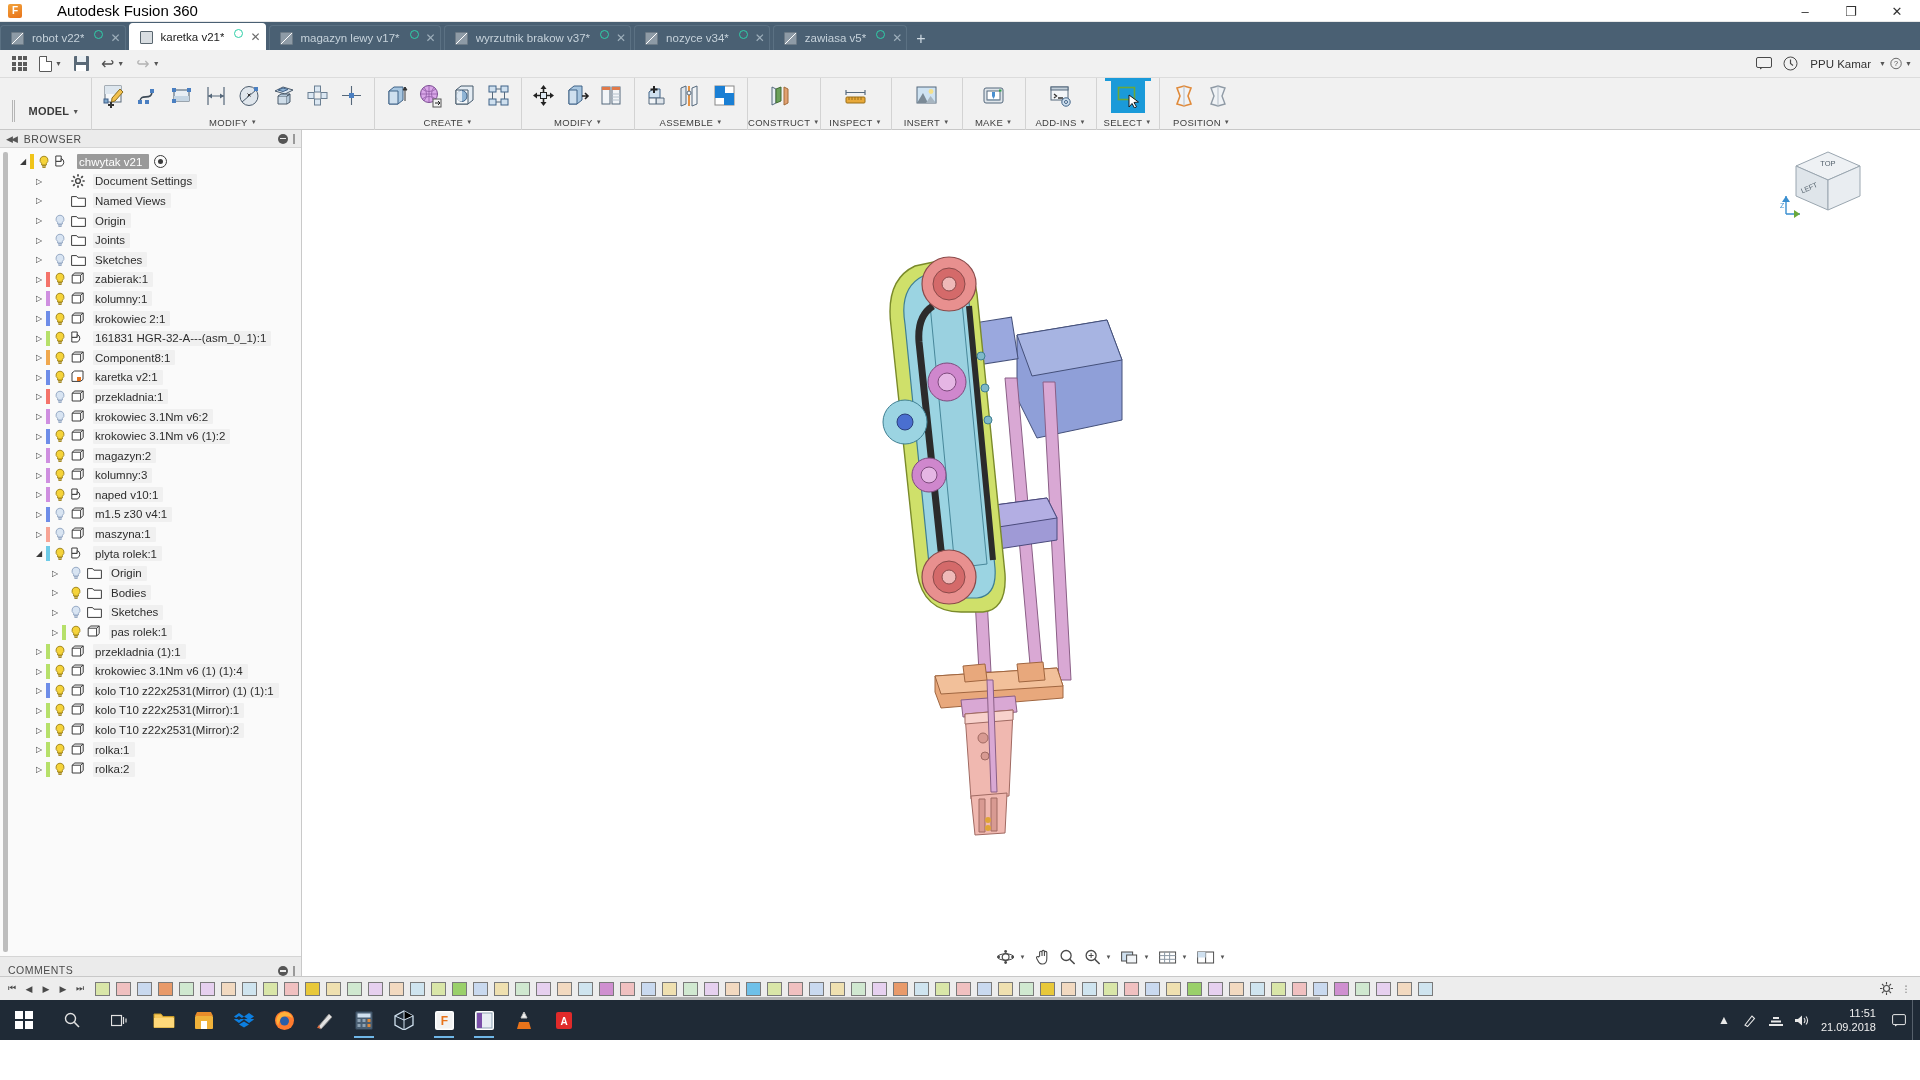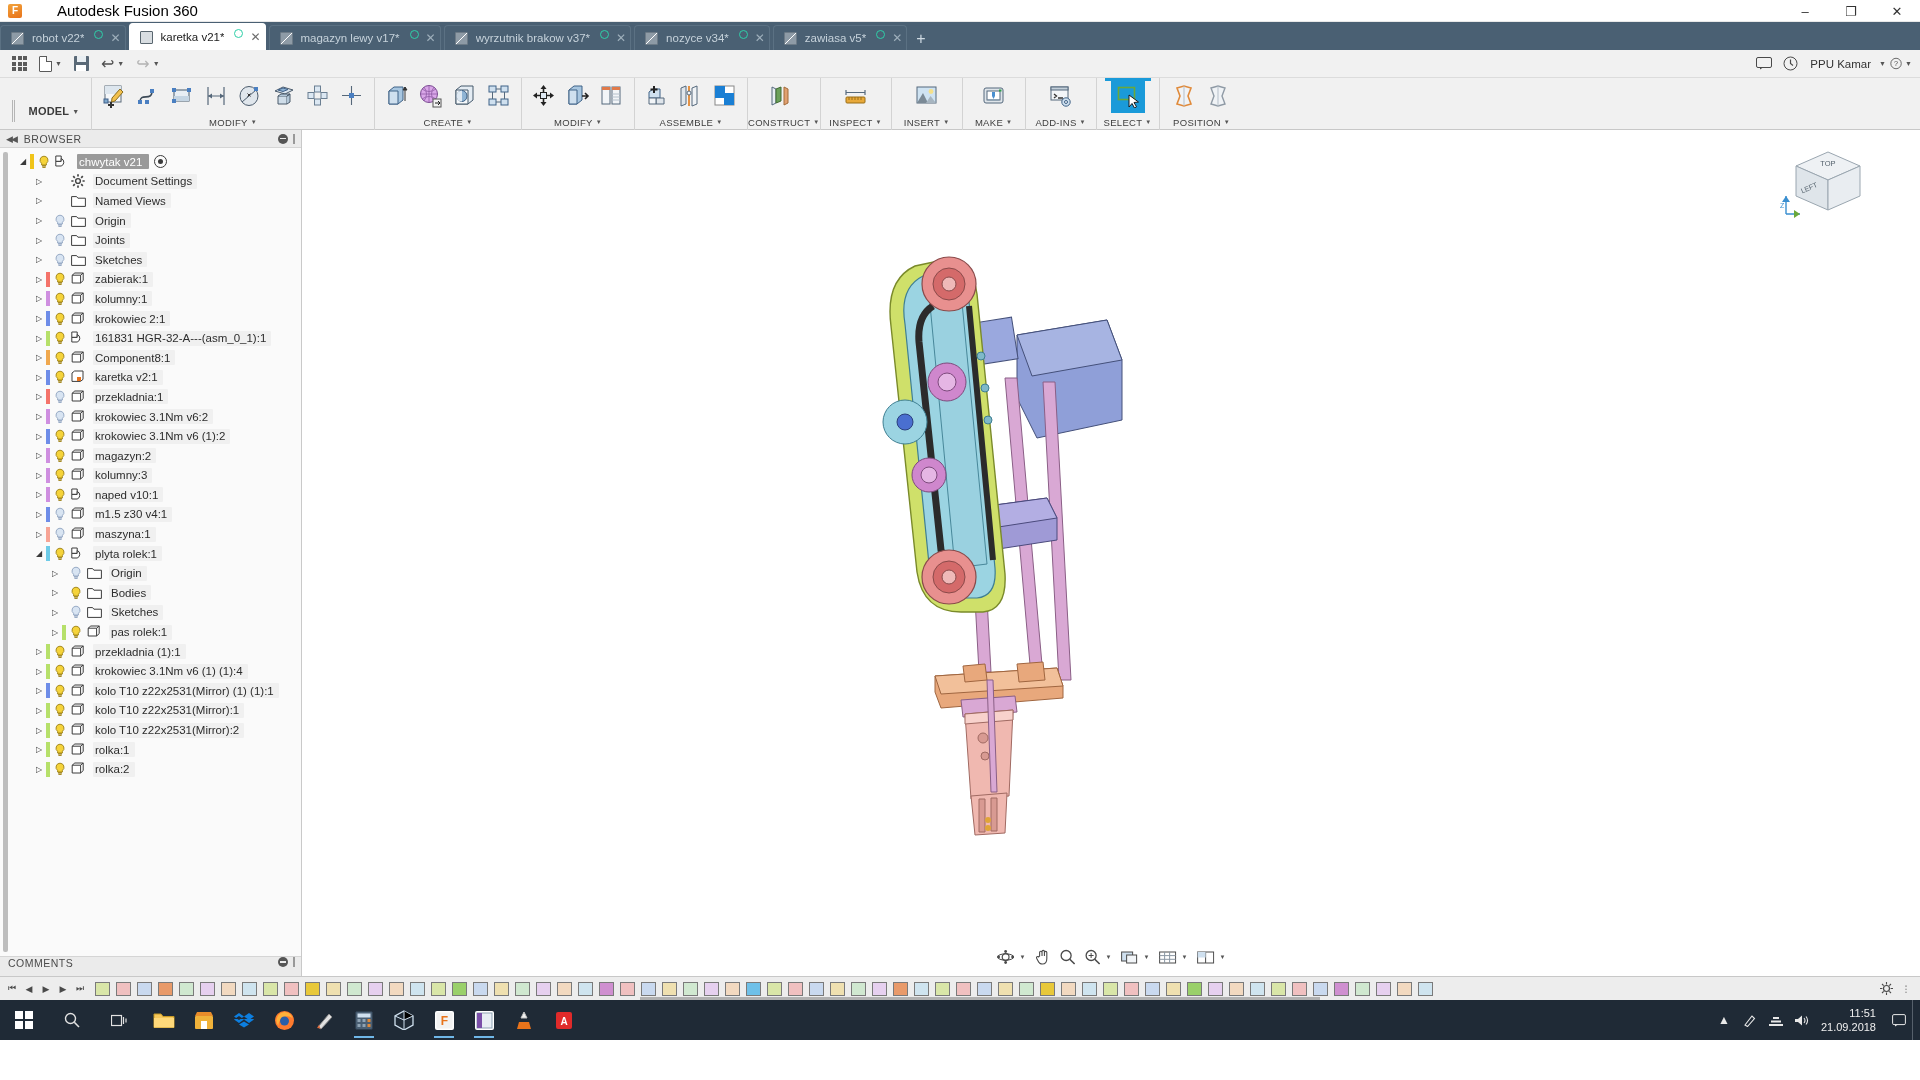--- a/index.html
+++ b/index.html
@@ -164,21 +164,21 @@
   .tlabel { background: #f0f0f0; padding: 1.5px 5px 1.5px 2px; border-radius: 1px; }
   .trow.root .tlabel { background: #9a9a9a; color: #ffffff; padding-right: 7px;}
   .eye-badge {
     width: 13px; height: 13px; border-radius: 50%; border: 1.4px solid #3a3a3a;
     margin-left: 5px; position: relative; flex: none;
   }
   .eye-badge:after { content:''; position:absolute; left:3px; top:3px; width:5px; height:5px; border-radius:50%; background:#3a3a3a; }
 
   .comments-bar {
     height: 20px; background: #ebebeb; border-top: 1px solid #d5d5d5;
-    display: flex; align-items: flex-start; padding: 0 8px; font-size: 10.5px;
+    display: flex; align-items: flex-end; padding: 0 8px; font-size: 10.5px;
     color: #4a4a4a; letter-spacing: .5px; position: relative;
   }
 
   
   .canvas { flex: 1; background: #ffffff; position: relative; overflow: hidden; }
 
   .viewcube { position: absolute; right: 48px; top: 14px; width: 96px; height: 76px; }
 
   
   .navbar {

